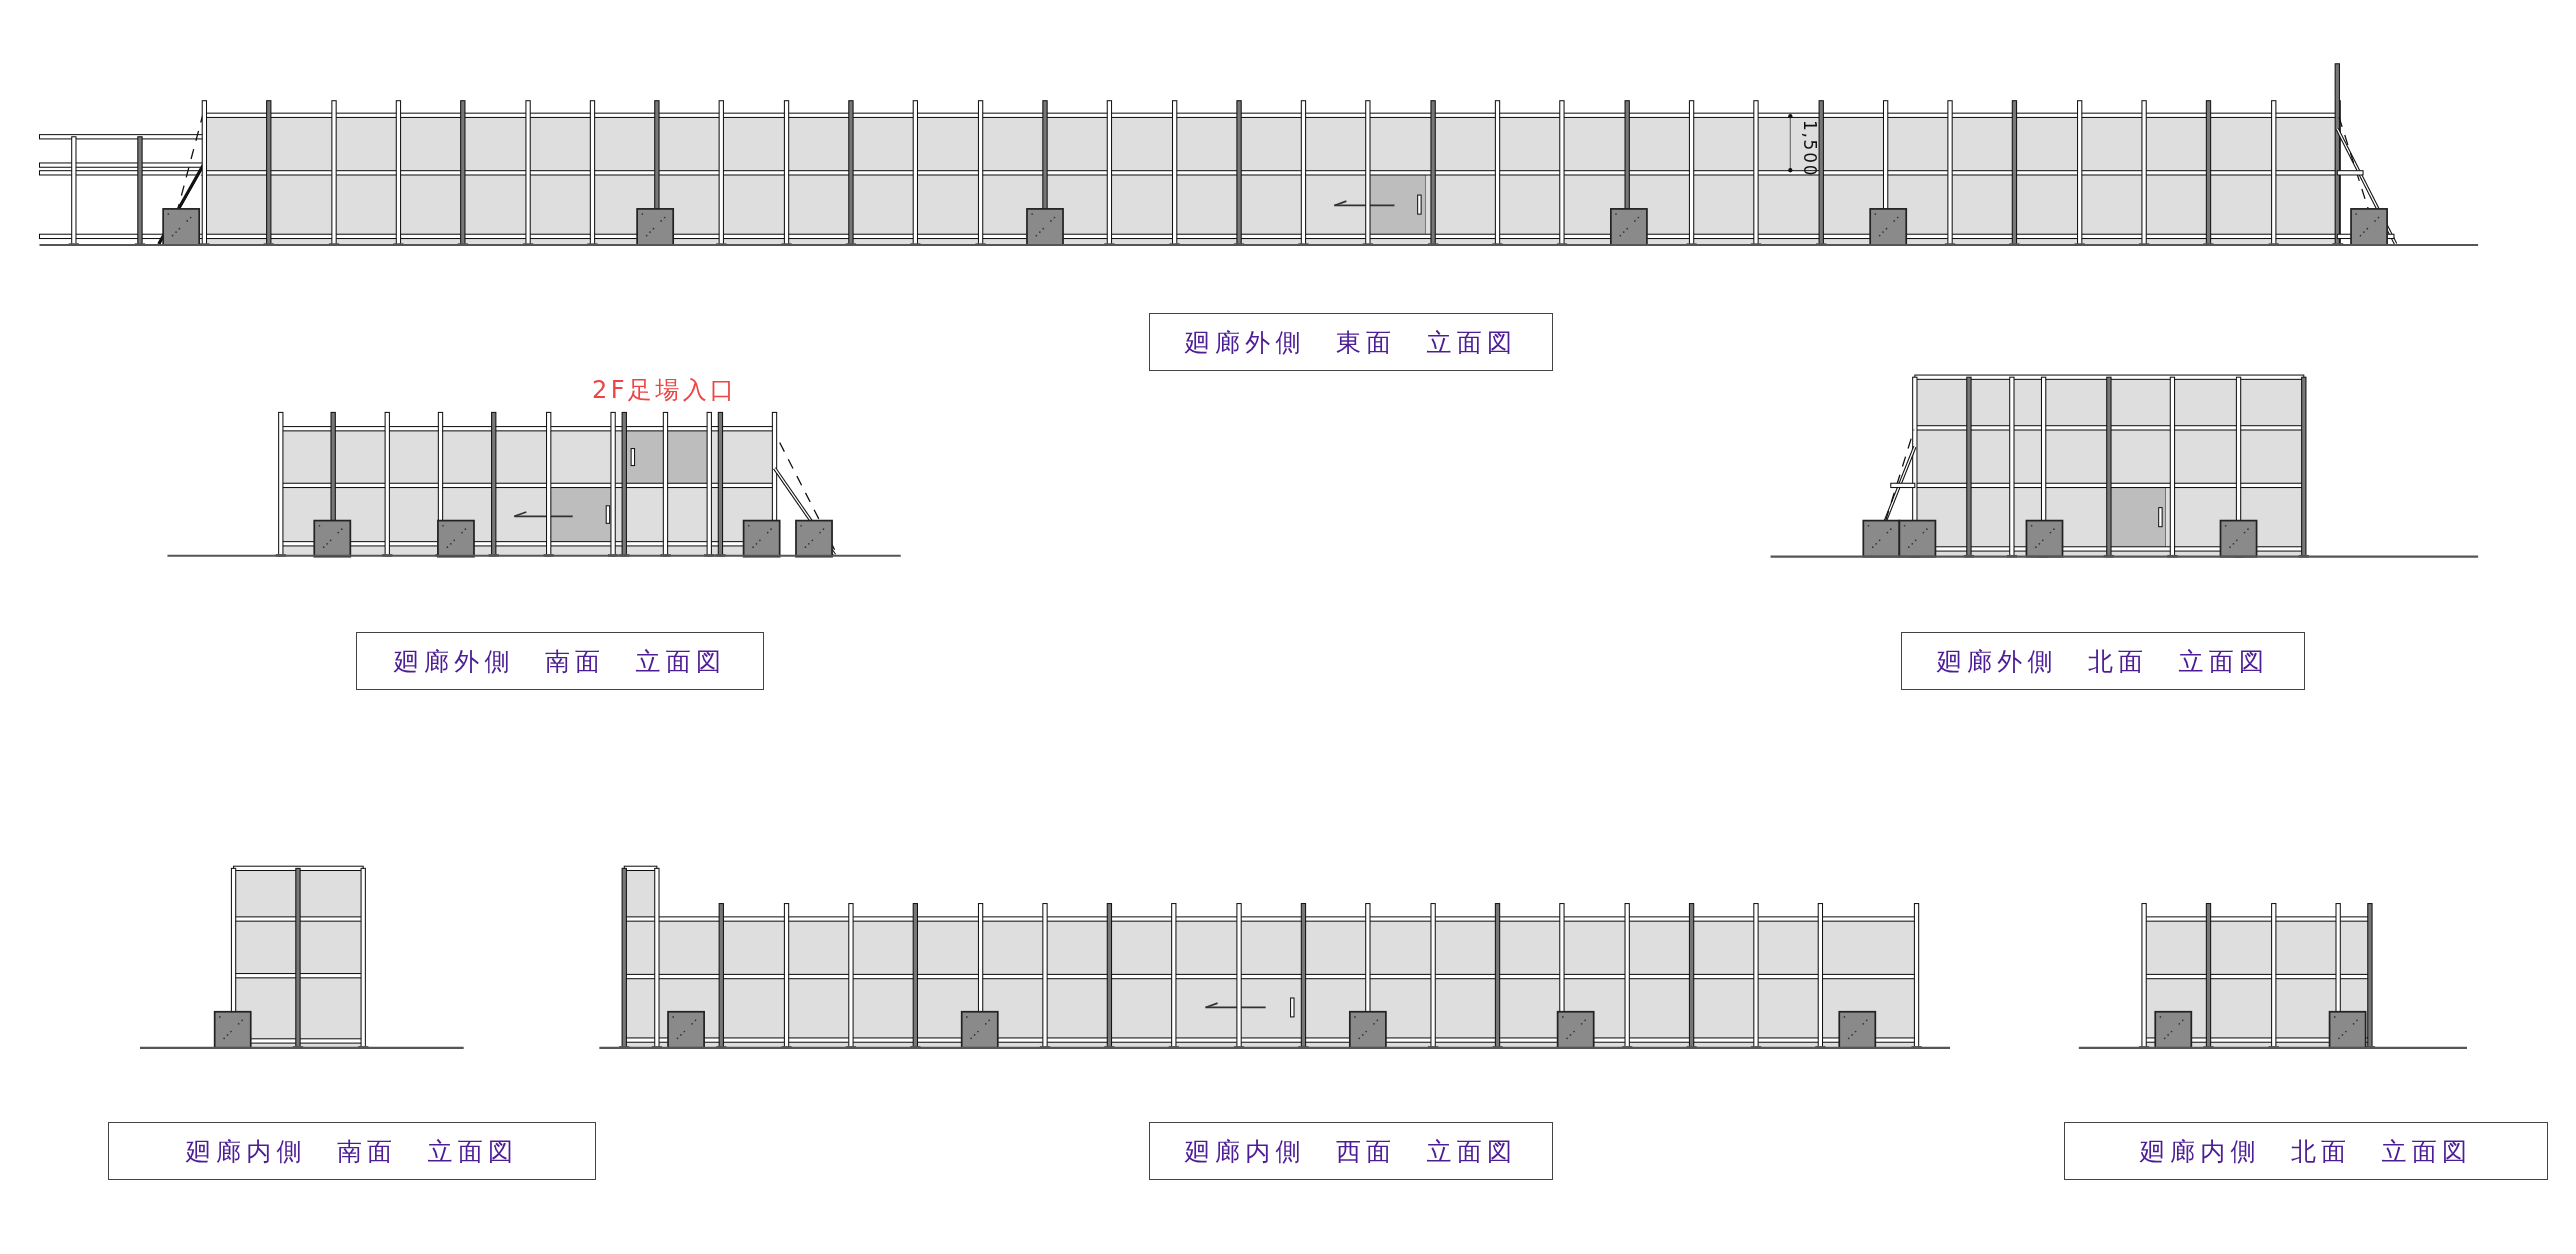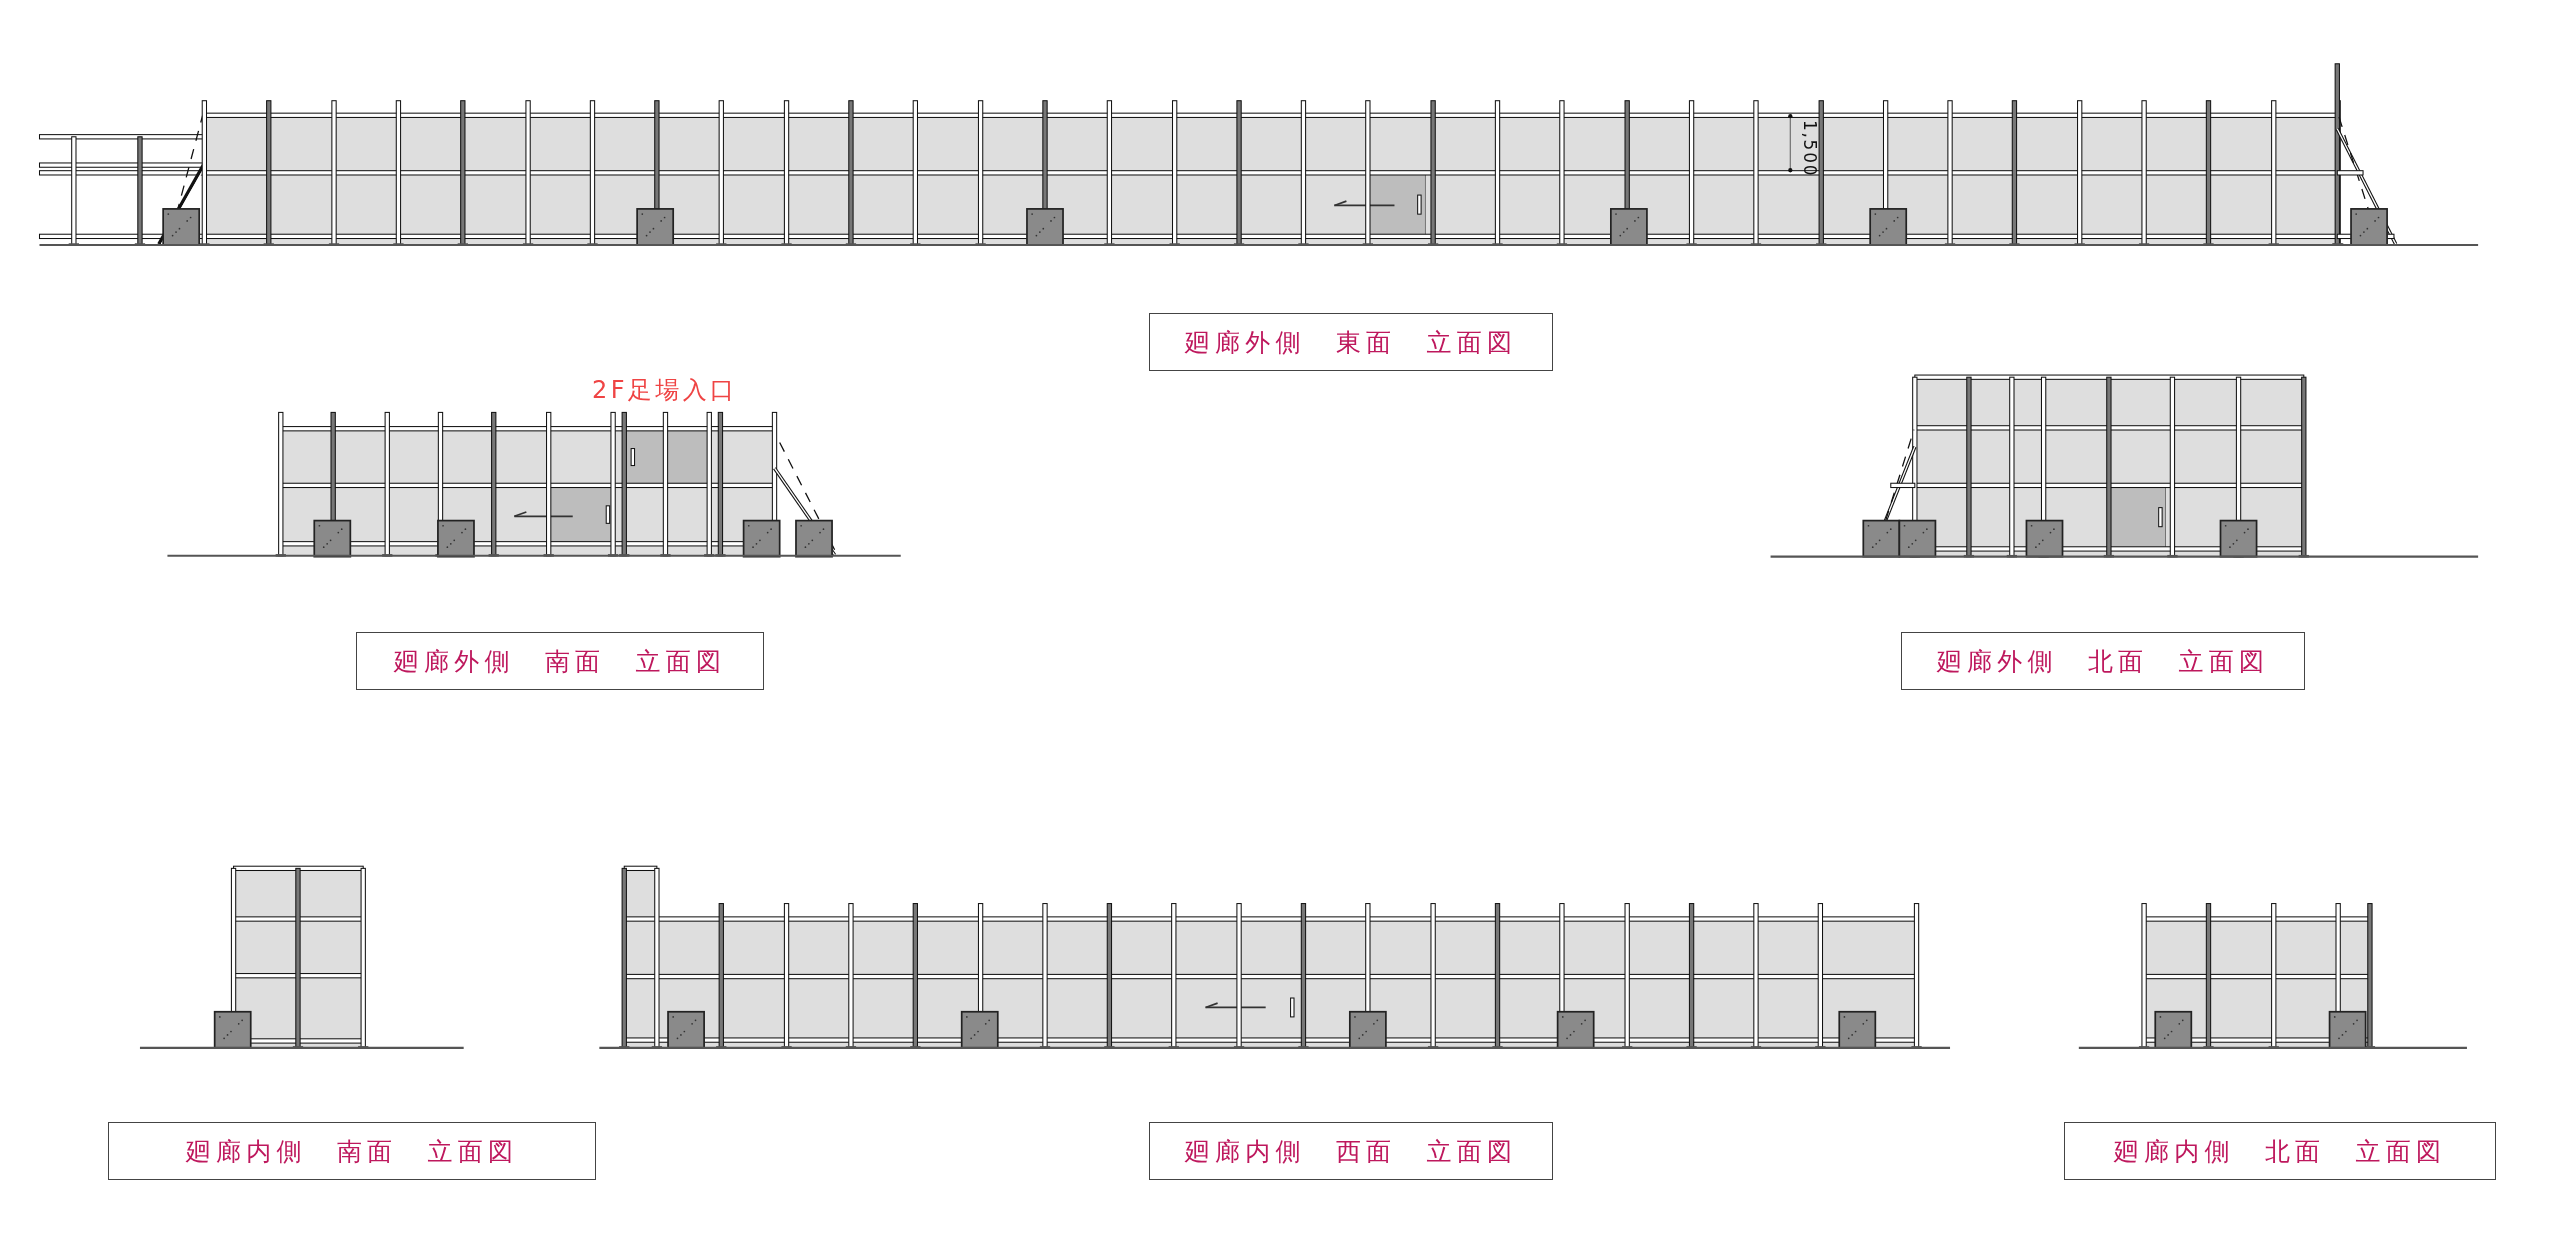--- a/index.html
+++ b/index.html
@@ -1,19 +1,19 @@
 <!DOCTYPE html>
 <html style="font-size:13.7px"><head>
 <meta charset="utf-8">
 <style>
   html,body{margin:0;padding:0;background:#ffffff;}
   body{width:2576px;height:1255px;position:relative;overflow:hidden;font-family:"DejaVu Sans",sans-serif;}
   svg#drawing{position:absolute;left:0;top:0;}
   .label-box{position:absolute;border:1.7px solid #444;background:#fff;box-sizing:border-box;display:flex;align-items:center;justify-content:center;}
-  .label-text{font-size:25px;letter-spacing:5.2px;color:#be185d;white-space:pre;}
+  .label-text{font-size:25px;letter-spacing:5.2px;color:#4c1d95;white-space:pre;}
   .note{position:absolute;font-size:24px;letter-spacing:3.4px;color:#ef4444;white-space:nowrap;}
   .dim{position:absolute;font-size:17px;color:#111;transform:rotate(90deg);transform-origin:left top;white-space:nowrap;letter-spacing:1.7px;}
 </style>
 </head>
 <body>
 
 <svg id="drawing" width="2576" height="1255" viewBox="0 0 3000 1461" xmlns="http://www.w3.org/2000/svg">
     <g>
       <rect x="238" y="134" width="2484" height="150" fill="#dedede"></rect>
       <rect x="1593" y="201" width="67" height="74" fill="#bdbdbd" stroke="#666" stroke-width="1"></rect>
@@ -434,20 +434,20 @@
     </div>
     <div class="label-box" style="left: 1901px; top: 632px; width: 404px; height: 58px;">
       <span class="label-text">廻廊外側　北面　立面図</span>
     </div>
     <div class="label-box" style="left: 108px; top: 1122px; width: 488px; height: 58px;">
       <span class="label-text">廻廊内側　南面　立面図</span>
     </div>
     <div class="label-box" style="left: 1149px; top: 1122px; width: 404px; height: 58px;">
       <span class="label-text">廻廊内側　西面　立面図</span>
     </div>
-    <div class="label-box" style="left: 2064px; top: 1122px; width: 432px; height: 58px;">
+    <div class="label-box" style="left: 2064px; top: 1122px; width: 484px; height: 58px;">
       <span class="label-text">廻廊内側　北面　立面図</span>
     </div>
   </div>
 
 <div class="note" style="left:592px;top:374px;">2F足場入口</div>
 <div class="dim" style="left:1820px;top:120px;">1,500</div>
 
 
 </body></html>

